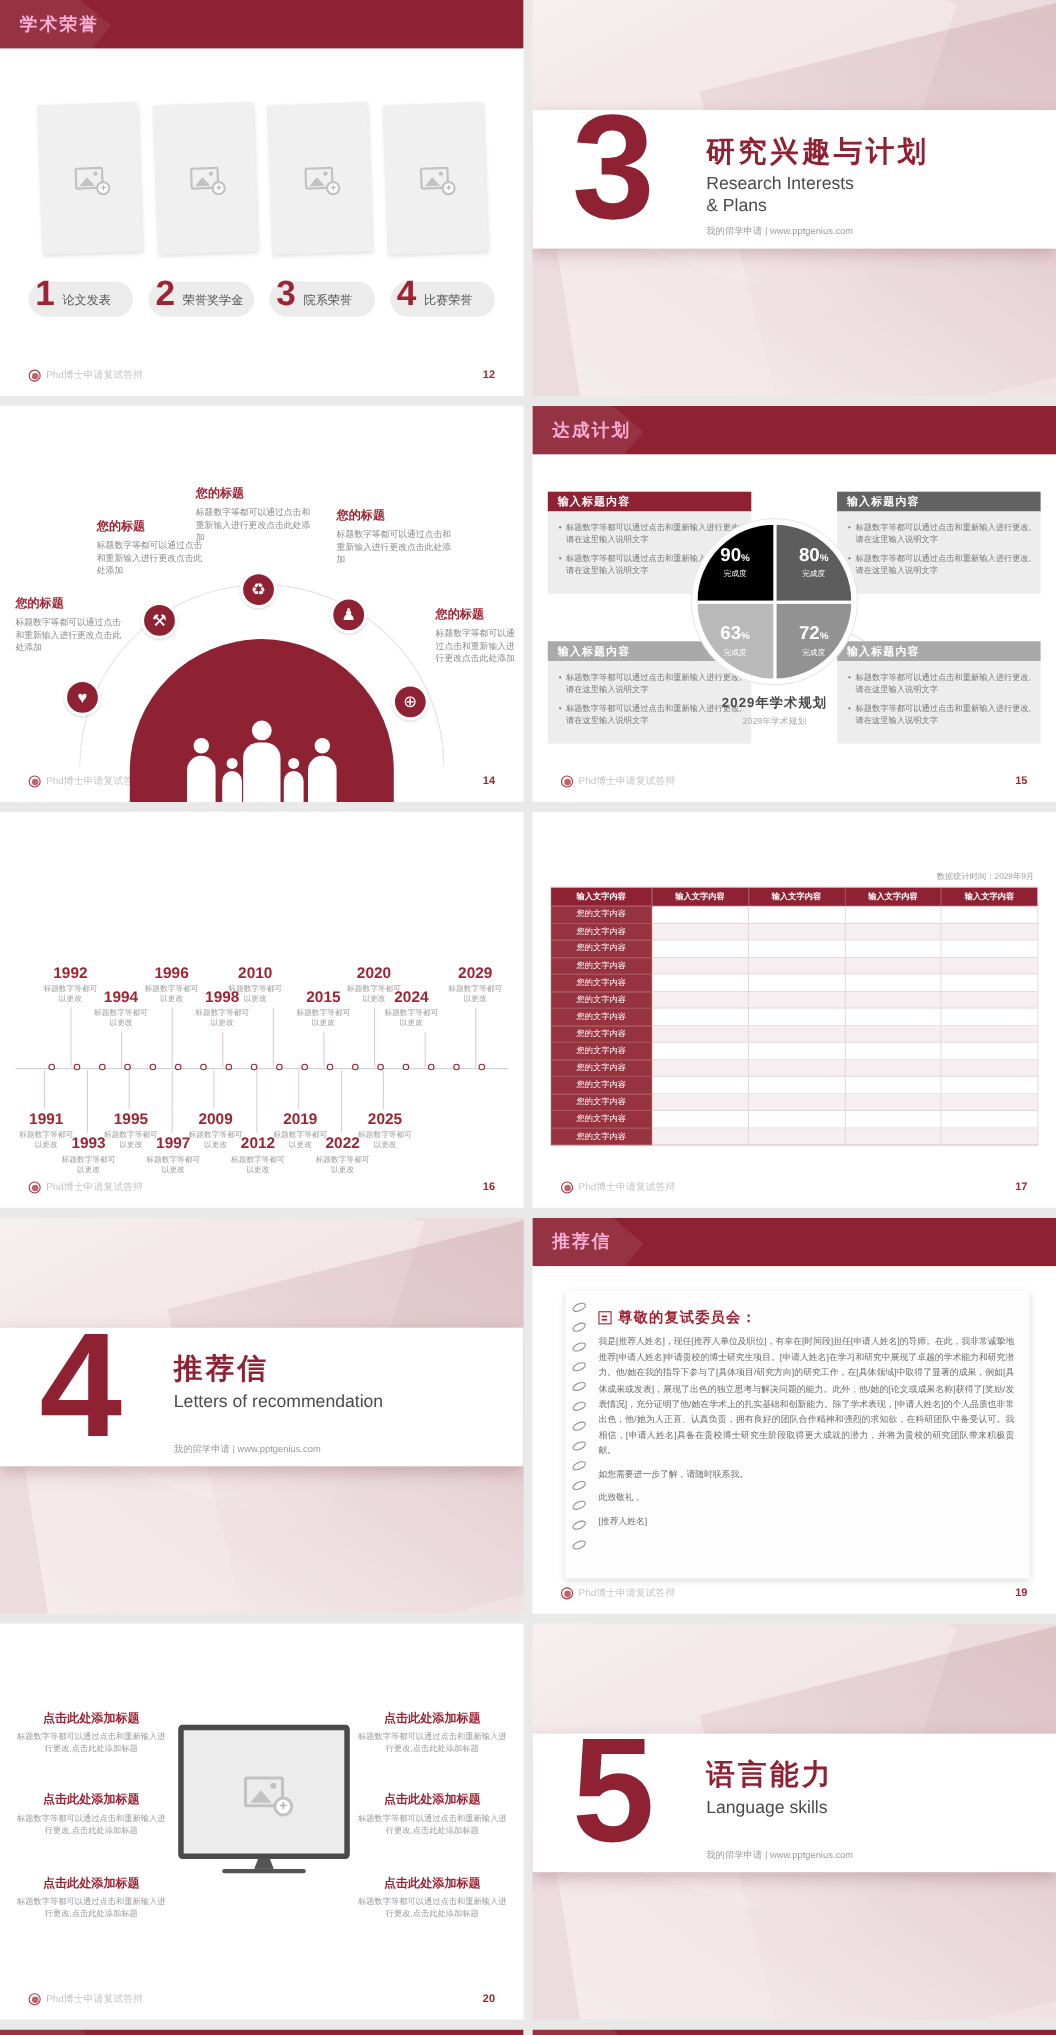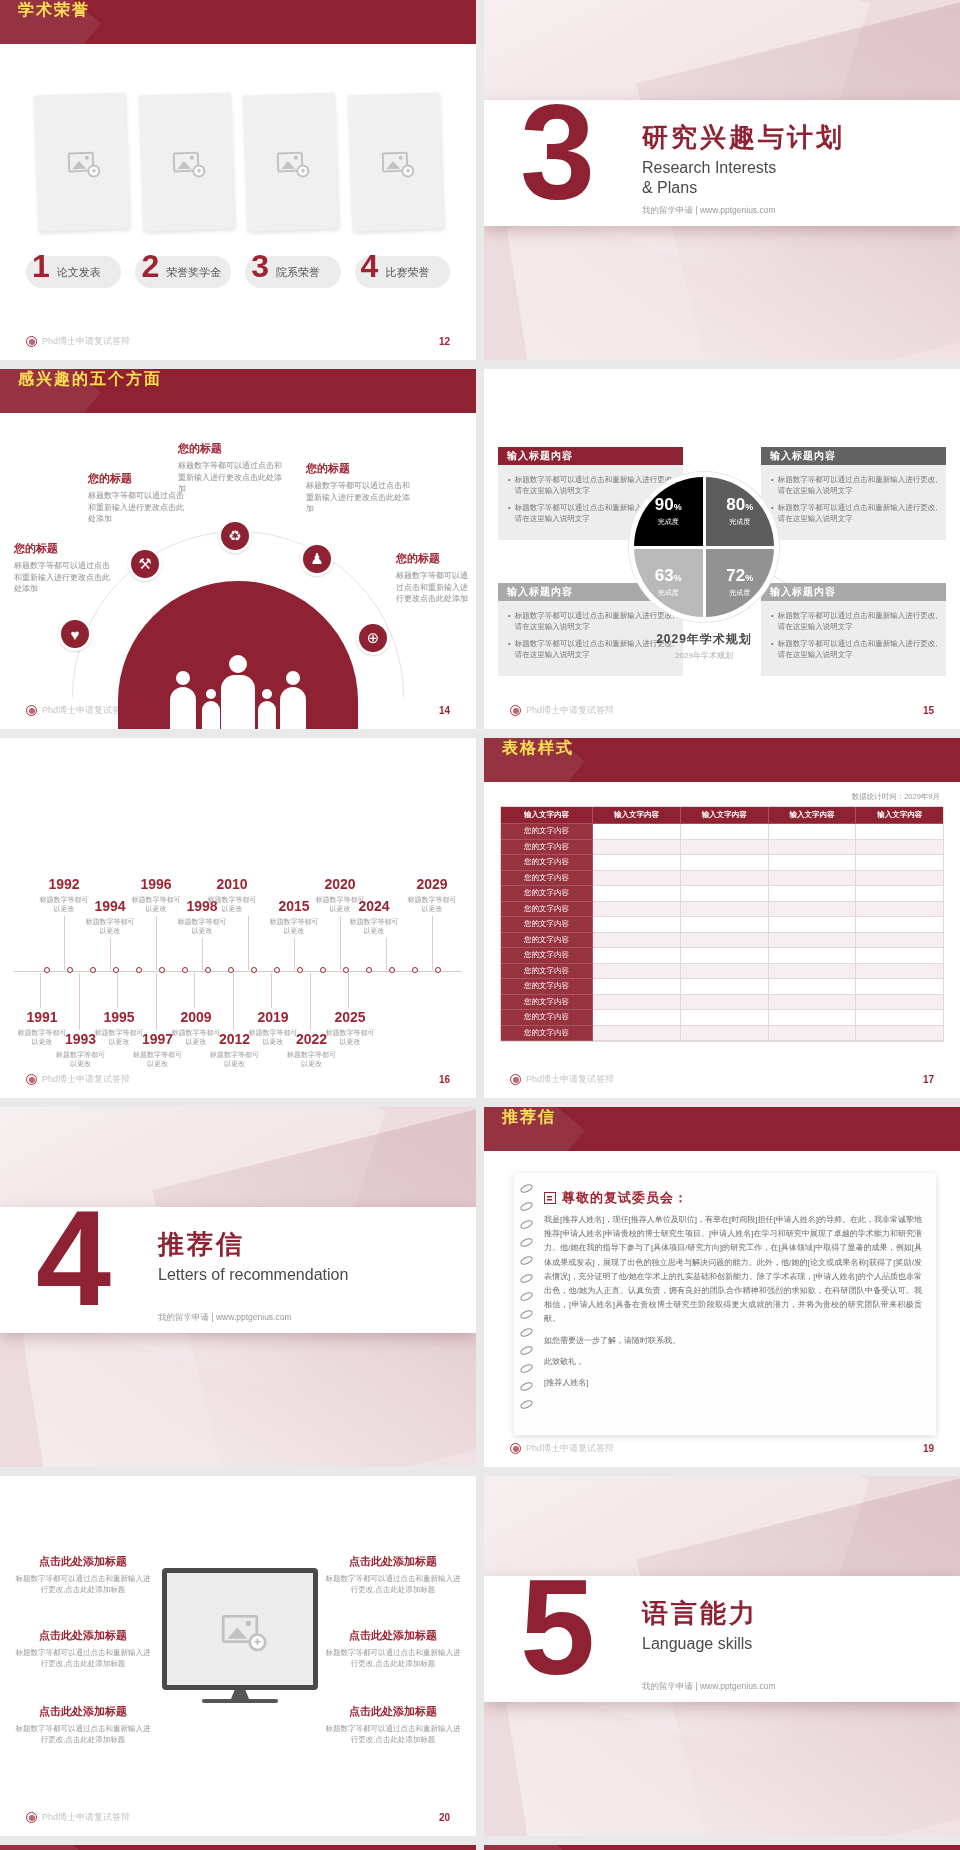--- a/index.html
+++ b/index.html
@@ -5,21 +5,21 @@
   *{margin:0;padding:0;box-sizing:border-box}
   html,body{width:960px;background:#e9e9e9}
   body{font-family:"Liberation Sans","DejaVu Sans",sans-serif;position:relative}
   #page{position:relative;width:960px;height:1850px;overflow:hidden;background:#e9e9e9}
 
   .slide{position:absolute;width:476px;height:360px;background:#fff;overflow:hidden}
   .col-l{left:0}.col-r{left:484px}
   .r1{top:0}.r2{top:369px}.r3{top:738px}.r4{top:1107px}.r5{top:1476px}
   .r6{top:1845px;height:5px}
 
-  .sl-header{position:relative;height:44px;background:#8e2233;color:#fde047;display:flex;align-items:flex-start;
+  .sl-header{position:relative;height:44px;background:#8e2233;color:#f9a8d4;display:flex;align-items:center;
     padding-left:18px;font-size:16px;font-weight:bold;letter-spacing:2px;overflow:hidden}
   .sl-header:before{content:"";position:absolute;left:-46px;top:-30px;width:130px;height:100px;
     background:rgba(255,255,255,.08);transform:rotate(40deg)}
 
   .sl-footer{position:absolute;left:0;right:0;bottom:12px;display:flex;align-items:center;
     padding:0 26px;font-size:9px;color:#c4c4c4}
   .logo-dot{width:11px;height:11px;border:1.5px solid #a8303c;border-radius:50%;margin-right:5px;position:relative;flex:0 0 auto}
   .logo-dot:after{content:"";position:absolute;inset:1.5px;background:#a8303c;border-radius:50%;opacity:.75}
   .page-num{margin-left:auto;color:#9c2433;font-weight:bold;font-size:10px}
 
@@ -199,23 +199,20 @@
       <div class="sec-title">研究兴趣与计划</div>
       <div class="sec-sub">
         <div>Research Interests</div>
         <div>&amp; Plans</div>
       </div>
       <div class="sec-credit">我的留学申请 | www.pptgenius.com</div>
     </div>
   </div>
 
   <div class="slide col-l r2">
-    <div class="sl-header">
-      <span>感兴趣的五个方面</span>
-    </div>
     <div>
       <div class="arc-wrap">
           <div class="arc"></div>
         </div>
       <div class="dome">
         <div class="pf" style="left:52px">
           <div class="h" style="width:14px;height:14px"></div>
             <div class="b" style="width:26px;height:42px"></div>
         </div>
         <div class="pf" style="left:84px">
@@ -262,20 +259,23 @@
         <div class="ic" style="left: 356px; top: 252px;">⊕</div>
       </div>
     <div class="sl-footer">
       <span class="logo-dot"></span>
       <span>Phd博士申请复试答辩</span>
       <span class="page-num">14</span>
     </div>
   </div>
 
   <div class="slide col-r r2">
+    <div class="sl-header">
+      <span>达成计划</span>
+    </div>
     <div class="conn" style="left:110px;top:178px;width:260px;transform:rotate(30deg)"></div>
     <div class="conn" style="left:110px;top:178px;width:260px;transform:rotate(-30deg)"></div>
     <div>
         <div class="pbox" style="left: 14px; top: 78px;">
           <div class="pbh hd-red">输入标题内容</div>
           <div class="pbb">
             <div class="pbl">
               <span class="dot">•</span>
               <span>标题数字等都可以通过点击和重新输入进行更改,请在这里输入说明文字</span>
             </div>
@@ -467,23 +467,20 @@
         <div class="vln" style="left: 348px; top: 191px; height: 35px;"></div>
       </div>
     <div class="sl-footer">
       <span class="logo-dot"></span>
       <span>Phd博士申请复试答辩</span>
       <span class="page-num">16</span>
     </div>
   </div>
 
   <div class="slide col-r r3">
-    <div class="sl-header">
-      <span>表格样式</span>
-    </div>
     <div class="tbl-note">数据统计时间：2029年9月</div>
     <div class="style-table">
         <div class="trow thead">
           <div class="tcell hc w0">输入文字内容</div>
           <div class="tcell hc">输入文字内容</div>
           <div class="tcell hc">输入文字内容</div>
           <div class="tcell hc">输入文字内容</div>
           <div class="tcell hc">输入文字内容</div>
         </div>
         <div class="trow">

